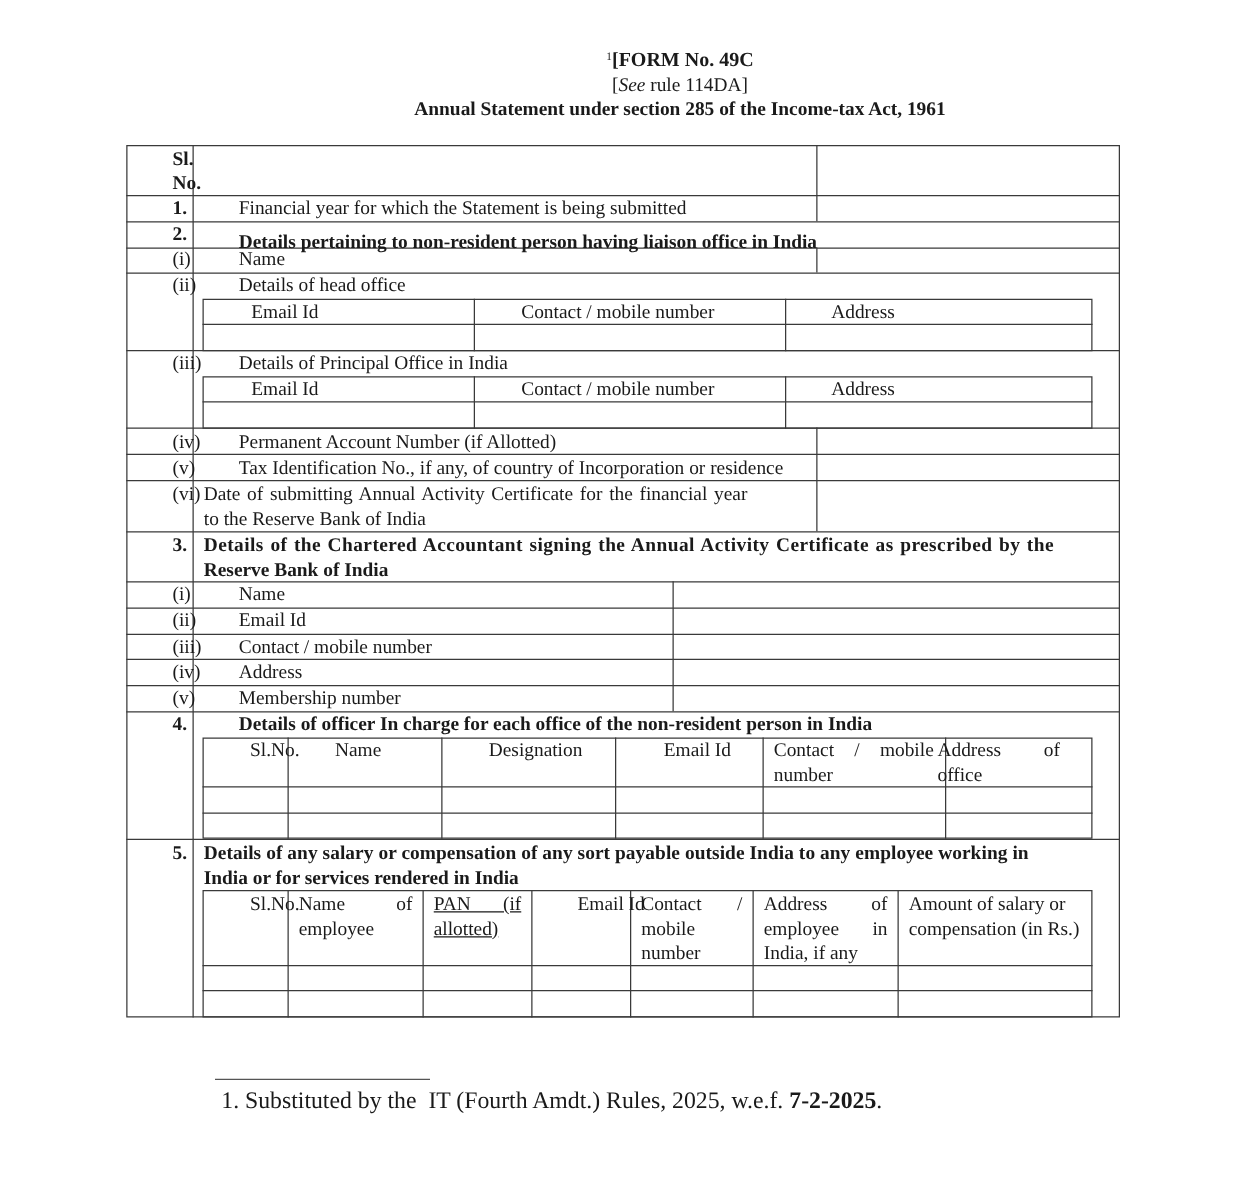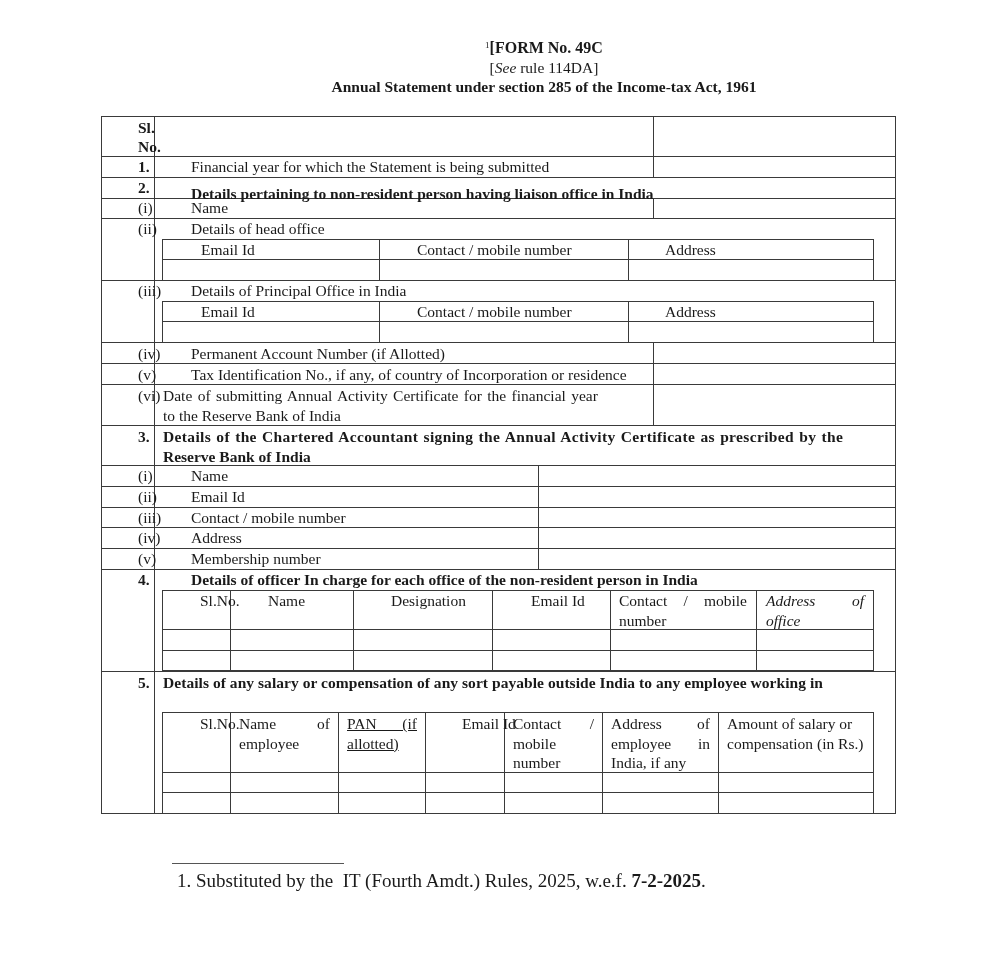--- a/index.html
+++ b/index.html
@@ -153,28 +153,29 @@
 <div class="line" style="left:353px; top:590px; width:1px; height:81px;"></div>
 <div class="line" style="left:492px; top:590px; width:1px; height:81px;"></div>
 <div class="line" style="left:610px; top:590px; width:1px; height:81px;"></div>
 <div class="line" style="left:756px; top:590px; width:1px; height:81px;"></div>
 
 <div class="txt" style="left:172px; top:591px;">Sl.No.</div>
 <div class="txt" style="left:240px; top:591px;">Name</div>
 <div class="txt" style="left:363px; top:591px;">Designation</div>
 <div class="txt" style="left:503px; top:591px;">Email Id</div>
 <div class="cell-text just" style="left:619px; top:591px; width:128px;">Contact / mobile number</div>
-<div class="cell-text just" style="left:766px; top:591px; width:98px;font-style:italic;">Address of office</div>
+<div class="cell-text just" style="left:750px; top:591px; width:98px;">Address of office</div>
 
 <div class="abs" style="left:163px; top:630px; width:710px; height:20px;"></div>
 <div class="abs" style="left:163px; top:651px; width:710px; height:19px;"></div>
 
 <div class="txt b" style="left:110px; top:673px;">5.</div>
 <div class="cell-text b" style="left:163px; top:673px; width:725px;">
   <div style="white-space:nowrap; letter-spacing:0.05px;">Details of any salary or compensation of any sort payable outside India to any employee working in</div>
+  <div>India or for services rendered in India</div>
 </div>
 
 <div class="box" style="left:162px; top:712px; width:712px; height:102px;"></div>
 <div class="line" style="left:162px; top:772px; width:712px; height:1px;"></div>
 <div class="line" style="left:162px; top:792px; width:712px; height:1px;"></div>
 <div class="line" style="left:230px; top:712px; width:1px; height:102px;"></div>
 <div class="line" style="left:338px; top:712px; width:1px; height:102px;"></div>
 <div class="line" style="left:425px; top:712px; width:1px; height:102px;"></div>
 <div class="line" style="left:504px; top:712px; width:1px; height:102px;"></div>
 <div class="line" style="left:602px; top:712px; width:1px; height:102px;"></div>

